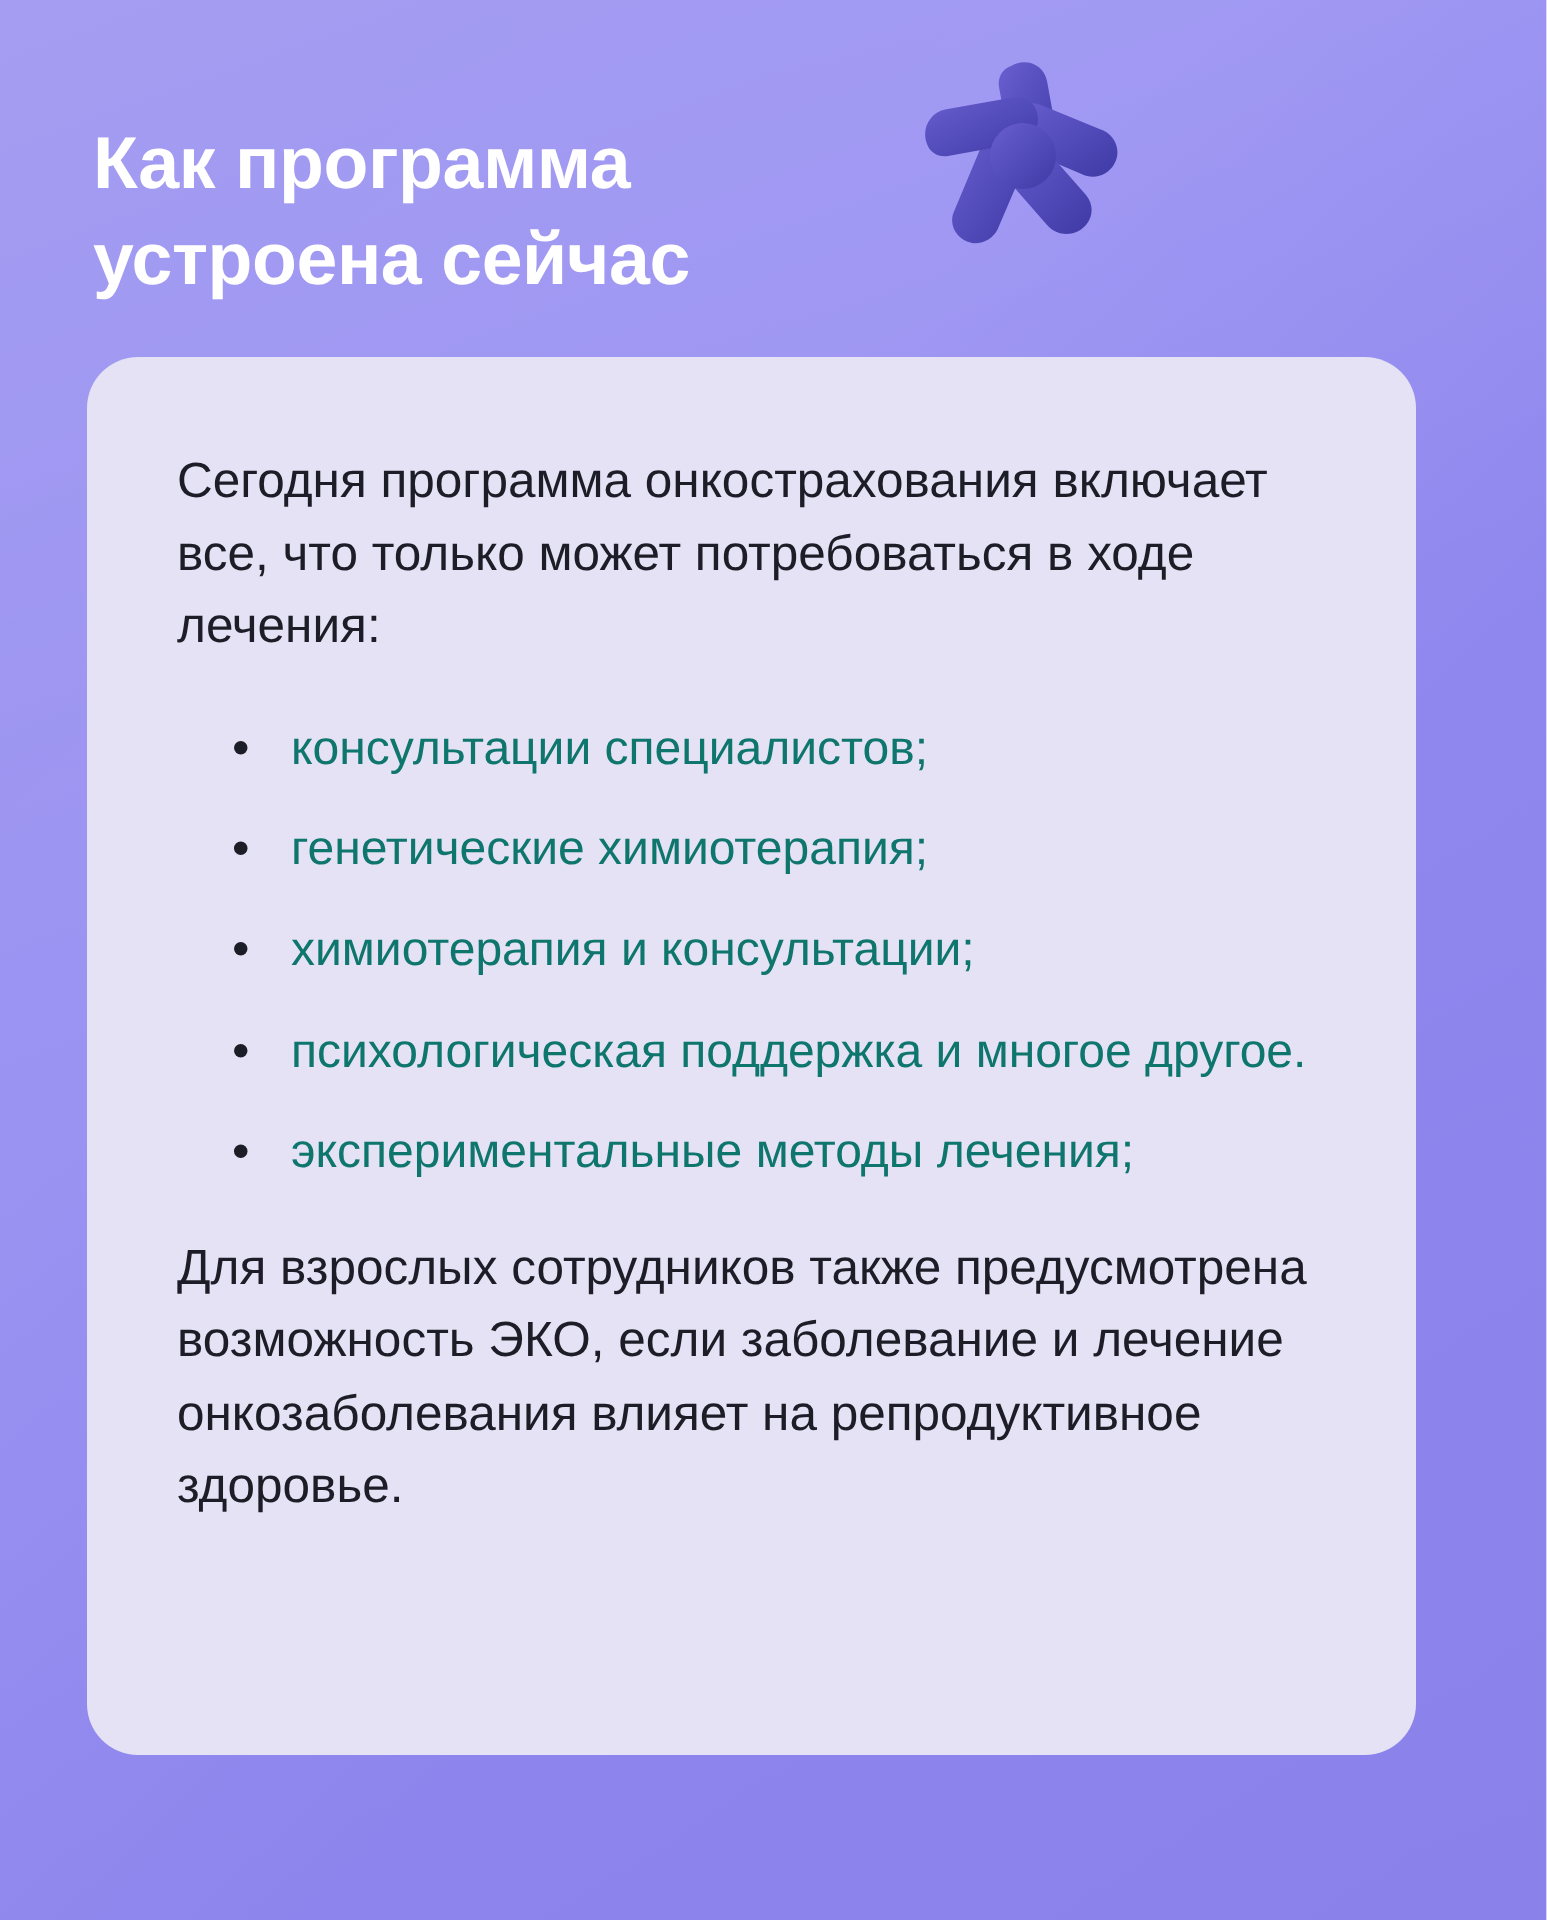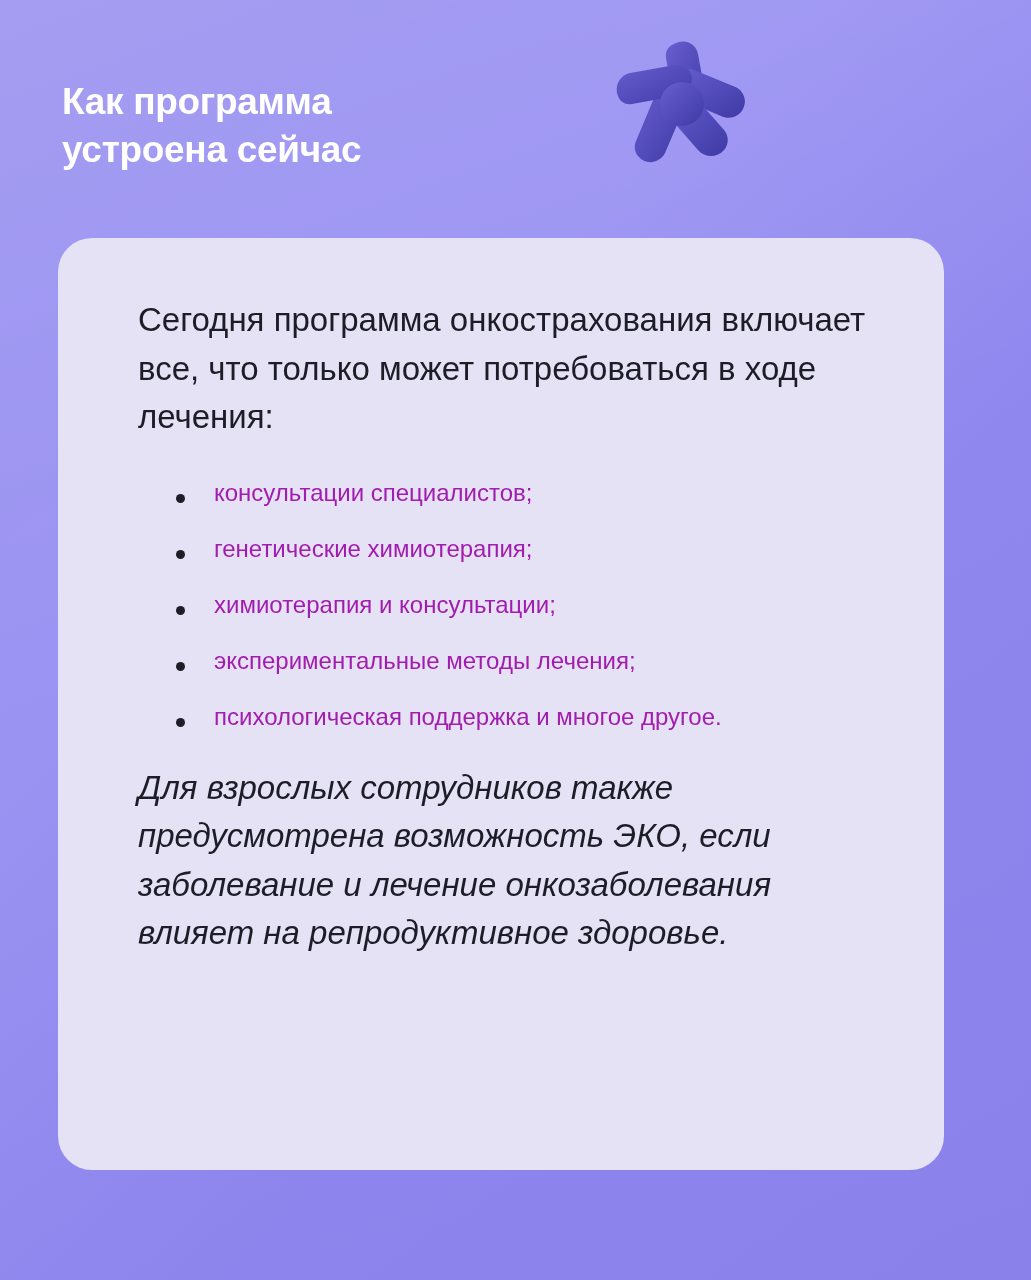--- a/index.html
+++ b/index.html
@@ -30,21 +30,21 @@
     background: linear-gradient(160deg, rgba(255,255,255,0.10) 0%, rgba(255,255,255,0.0) 45%, rgba(120,108,220,0.12) 100%);
     pointer-events: none;
   }
 
   .headline {
     position: absolute;
     left: 62px;
     top: 78px;
     width: 620px;
     color: #ffffff;
-    font-size: 37px;
+    font-size: 49px;
     line-height: 1.30;
     font-weight: bold;
     letter-spacing: -0.3px;
     white-space: pre-line;
     z-index: 3;
   }
 
   .star-icon {
     position: absolute;
     left: 612px;
@@ -56,59 +56,58 @@
 
   .card {
     position: absolute;
     left: 58px;
     top: 238px;
     width: 886px;
     height: 932px;
     background: #e4e2f4;
     border-radius: 34px;
     box-sizing: border-box;
-    padding: 58px 52px 50px 80px;
+    padding: 58px 52px 50px 60px;
     z-index: 3;
   }
 
   .para {
     color: #1d1d28;
     font-size: 33px;
     line-height: 1.47;
     margin: 0;
     white-space: pre-line;
   }
 
   .bullets {
     list-style: none;
     margin: 34px 0 30px 0;
     padding: 0 0 0 28px;
   }
   .bullets li {
     position: relative;
-    color: #a21caf;
-    font-size: 24px;
+    color: #0f766e;
+    font-size: 32px;
     line-height: 1.42;
     padding-left: 48px;
     margin-bottom: 22px;
   }
   .bullets li::before {
     content: "";
     position: absolute;
     left: 10px;
     top: 18px;
     width: 9px;
     height: 9px;
     border-radius: 50%;
     background: #1d1d28;
   }
 
   .para-bottom {
     margin-top: 8px;
-    font-style: italic;
   }
 </style>
 </head>
 <body>
 
 <div class="slide">
 
   <div class="star-icon">
     <svg viewBox="0 0 140 130" width="140" height="130" aria-hidden="true">
       <defs>
@@ -132,20 +131,20 @@
   <div class="headline">Как программа
 устроена сейчас</div>
 
   <div class="card">
     <p class="para">Сегодня программа онкострахования включает все, что только может потребоваться в ходе лечения:</p>
 
     <ul class="bullets">
       <li>консультации специалистов;</li>
       <li>генетические химиотерапия;</li>
       <li>химиотерапия и консультации;</li>
+      <li>психологическая поддержка и многое другое.</li>
       <li>экспериментальные методы лечения;</li>
-      <li>психологическая поддержка и многое другое.</li>
     </ul>
 
     <p class="para para-bottom">Для взрослых сотрудников также предусмотрена возможность ЭКО, если заболевание и лечение онкозаболевания влияет на репродуктивное здоровье.</p>
   </div>
 
 </div>
 
 </body></html>

